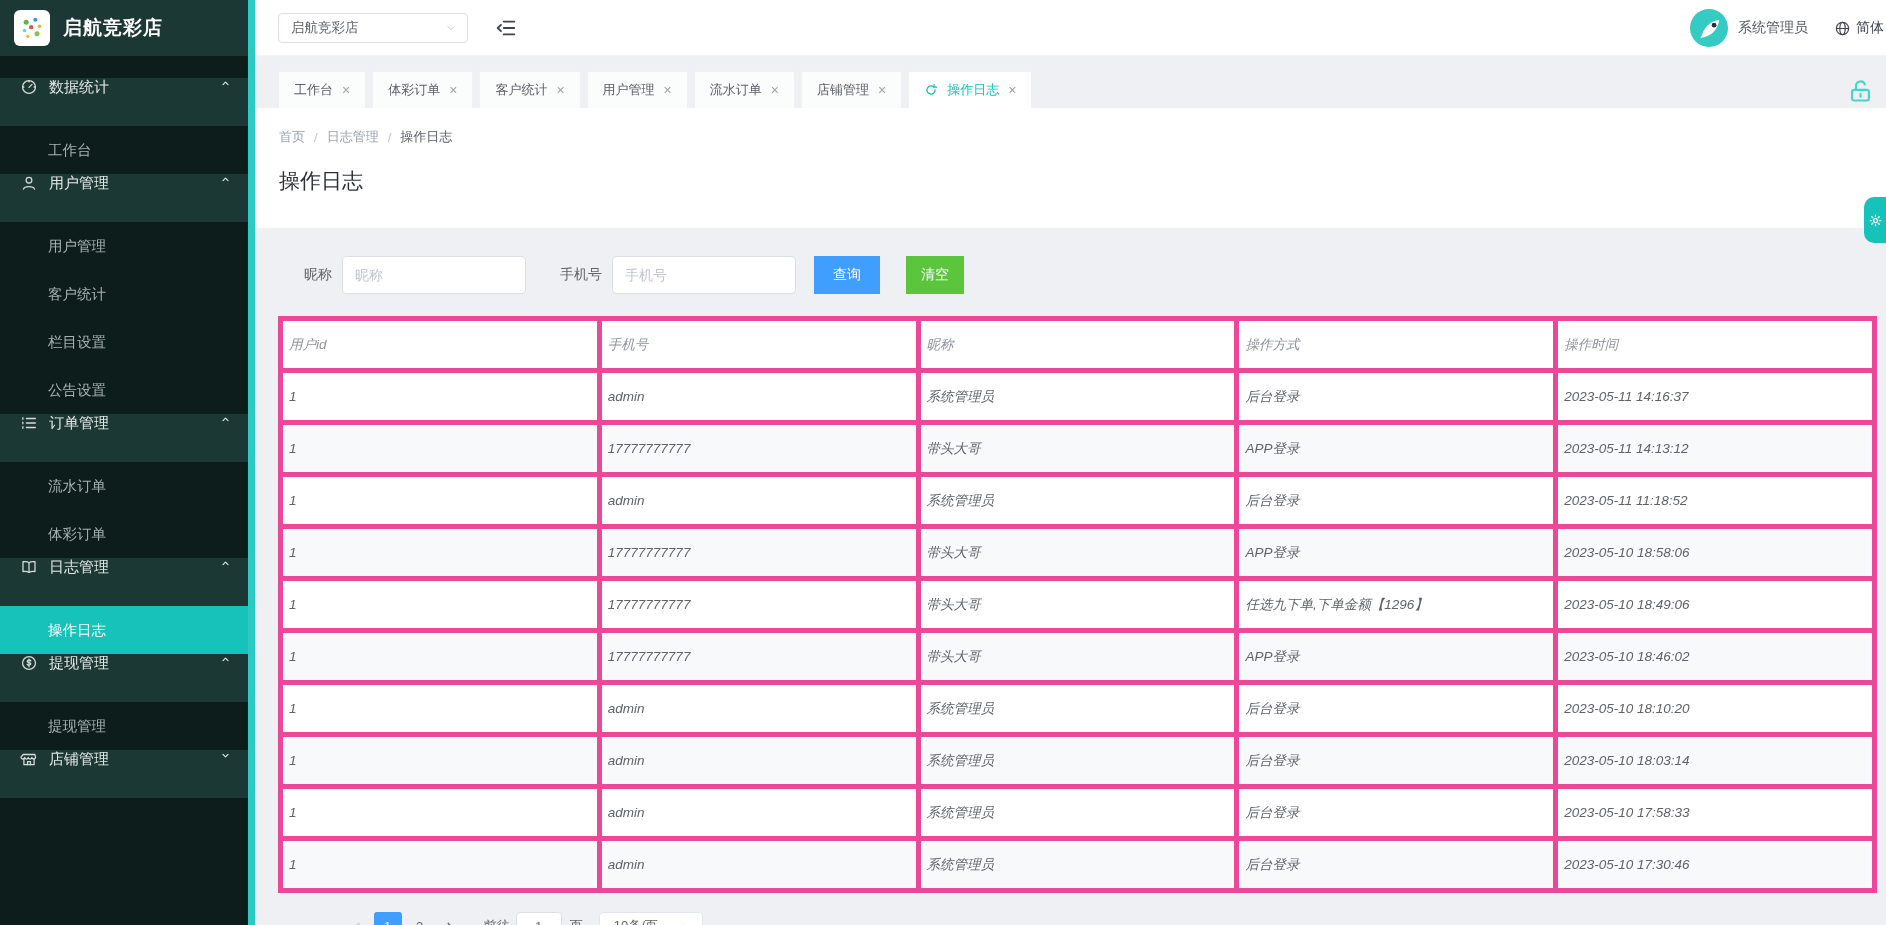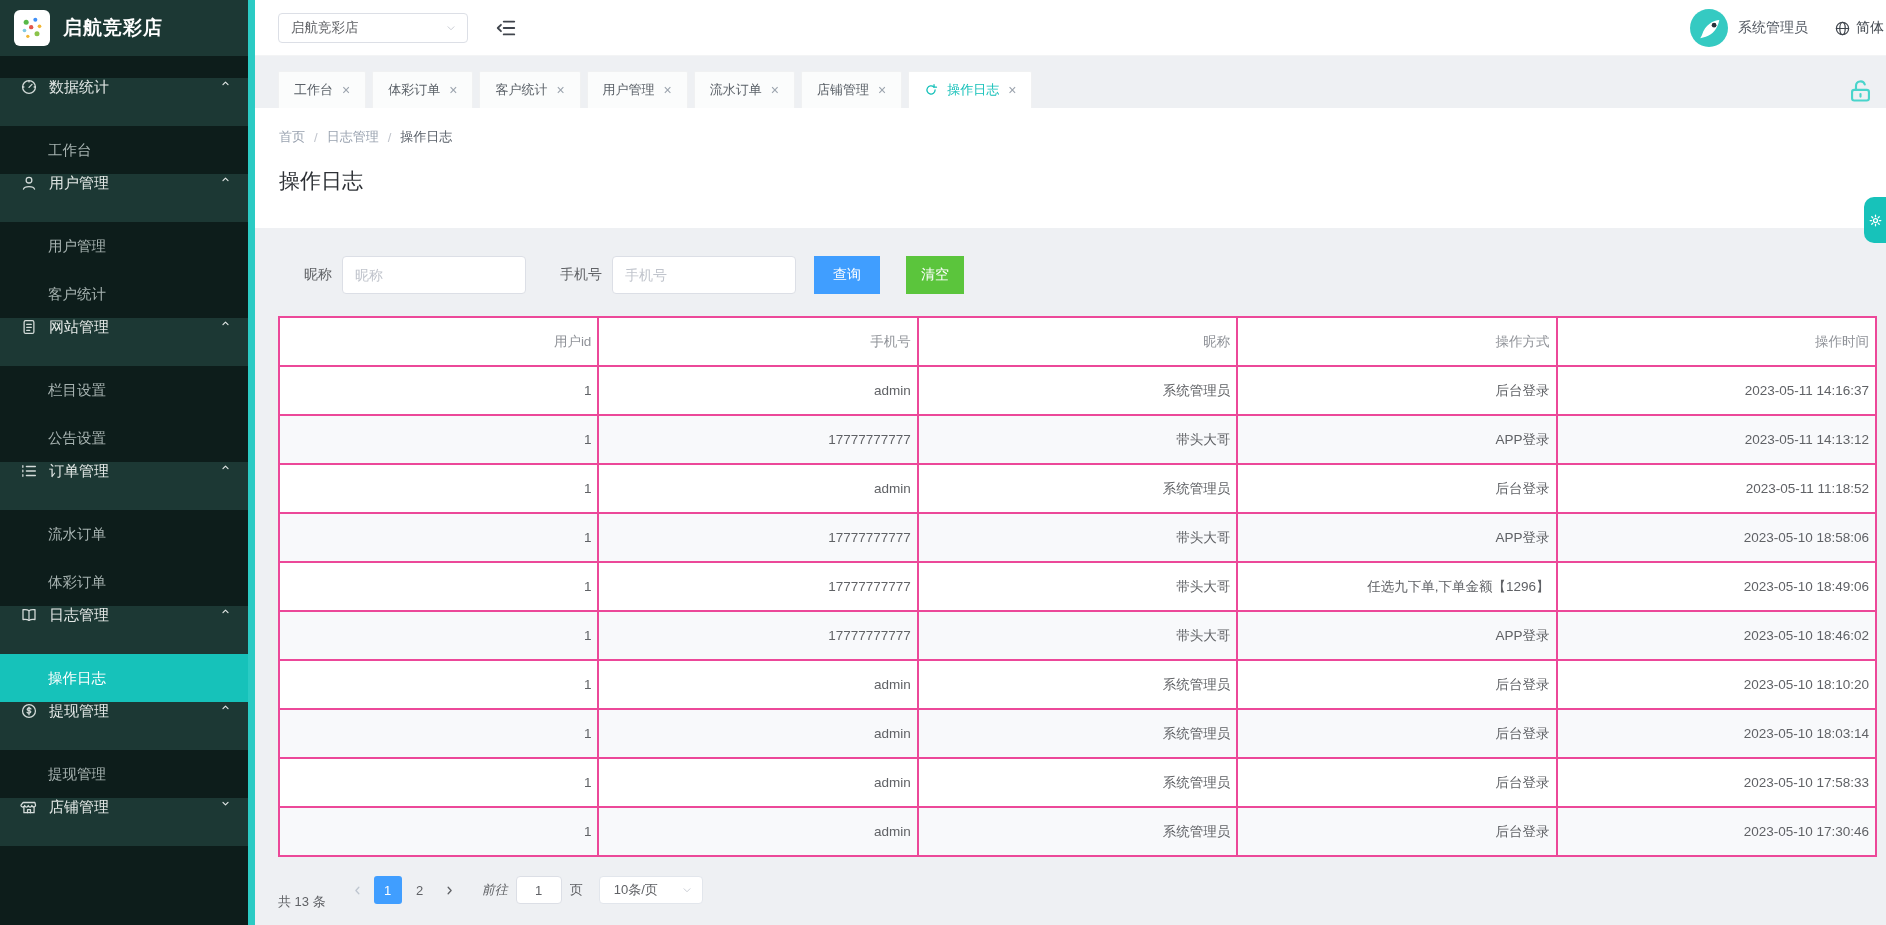--- a/index.html
+++ b/index.html
@@ -53,21 +53,21 @@
   .filter-row{display:flex;align-items:center;padding-left:26px;height:38px;}
   .f-label{font-size:14px;color:#606266;margin-right:10px;}
   .f-input{width:184px;height:38px;border:1px solid #dcdfe6;border-radius:4px;background:#fff;box-sizing:border-box;
       padding:0 12px;font-size:14px;color:#606266;font-family:inherit;outline:none;margin-right:34px;}
   .f-input::placeholder{color:#c0c4cc;}
   .btn{height:38px;border:none;border-radius:0;color:#fff;font-size:14px;font-family:inherit;cursor:pointer;}
   .btn-primary{width:66px;background:#409eff;margin-left:-16px;}
   .btn-success{width:58px;background:#5bc53c;margin-left:26px;}
 
   .log-table{border-collapse:collapse;width:1599px;background:#fff;margin-top:22px;table-layout:fixed;}
-  .log-table th,.log-table td{border:2px solid #ec4899;height:47px;text-align:right;padding:0 6px;}
+  .log-table th,.log-table td{border:5px solid #ec4899;height:47px;text-align:left;padding:0 6px;font-style:italic;}
   .log-table th{color:#909399;font-weight:500;font-size:13.5px;background:#fff;}
   .log-table td{color:#606266;font-size:13.5px;}
   .log-table tbody tr:nth-child(even) td{background:#f8f9fb;}
 
   .pager{display:flex;align-items:center;margin-top:12px;font-size:13px;color:#606266;}
   .pg-total{margin-right:18px;margin-top:24px;}
   .pg-chev{width:28px;height:28px;display:flex;align-items:center;justify-content:center;cursor:pointer;}
   .pg-chev svg{width:13px;height:13px;}
   .pg-prev{color:#bfc6d0;}
   .pg-next{color:#606266;}
@@ -136,34 +136,20 @@
             <path d="M6.5 14.5 12 9l5.5 5.5"></path>
           </svg>
         </span>
       </div>
       <div class="m-sub">
         <span>用户管理</span>
       </div>
       <div class="m-sub">
         <span>客户统计</span>
       </div>
-      <div class="m-group">
-        <span class="m-icon">
-          <svg class="ic" viewBox="0 0 24 24" width="100%" height="100%">
-            <rect x="5.5" y="3.5" width="13" height="17" rx="2"></rect>
-            <path d="M9 8.5h6M9 12.5h6M9 16.5h4"></path>
-          </svg>
-        </span>
-        <span>网站管理</span>
-        <span class="m-arrow">
-          <svg class="ic" viewBox="0 0 24 24" width="100%" height="100%" style="stroke-width:2.6">
-            <path d="M6.5 14.5 12 9l5.5 5.5"></path>
-          </svg>
-        </span>
-      </div>
       <div class="m-sub">
         <span>栏目设置</span>
       </div>
       <div class="m-sub">
         <span>公告设置</span>
       </div>
       <div class="m-group">
         <span class="m-icon">
           <svg class="ic" viewBox="0 0 24 24" width="100%" height="100%">
             <path d="M8.5 6h12M8.5 12h12M8.5 18h12"></path>

